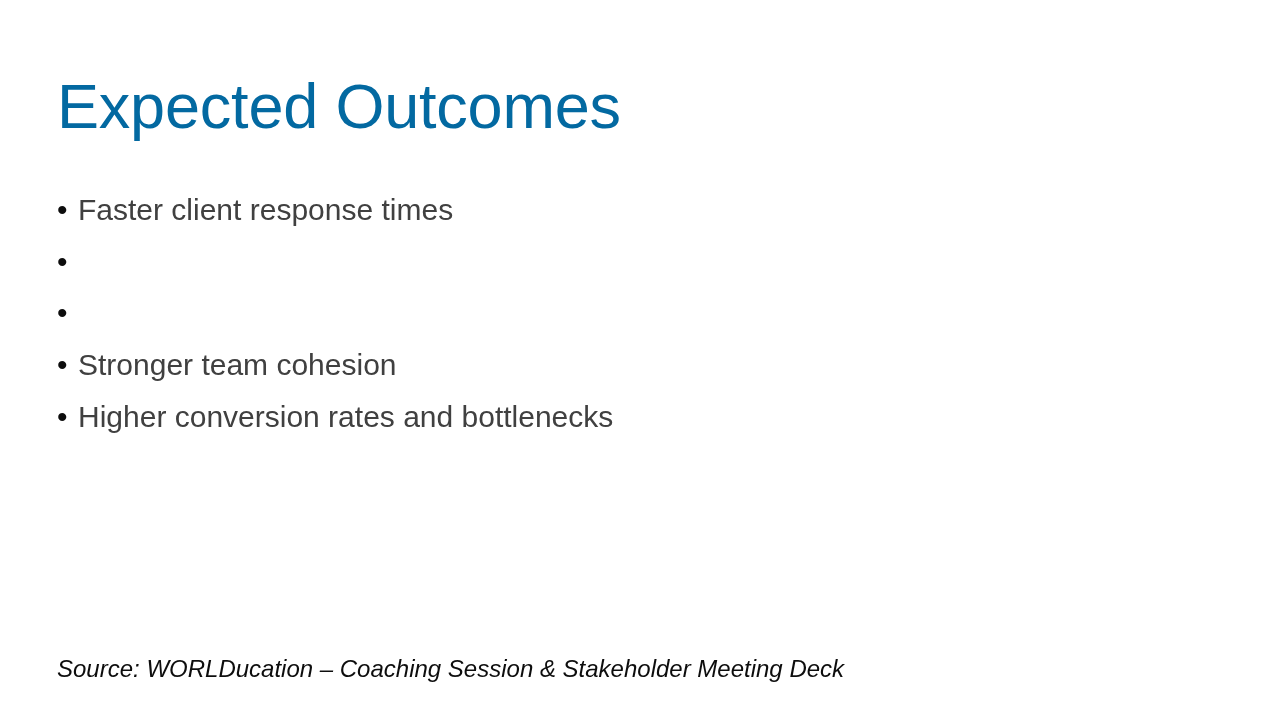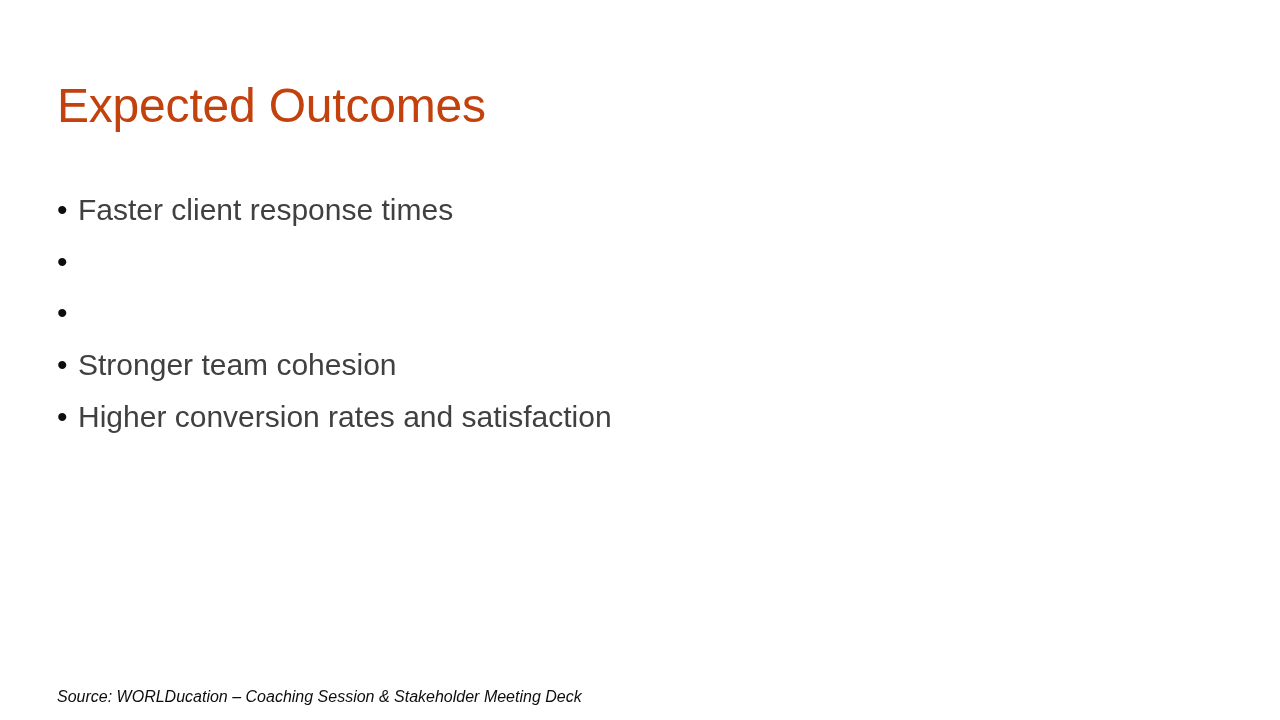--- a/index.html
+++ b/index.html
@@ -19,28 +19,28 @@
     width: 1280px;
     height: 720px;
     background: #ffffff;
     box-sizing: border-box;
   }
 
   
   #slide-title {
     position: absolute;
     left: 57px;
-    top: 48px;
+    top: 30px;
     width: 1160px;
     font-family: "Liberation Sans", "DejaVu Sans", sans-serif;
-    font-size: 48px;
+    font-size: 63px;
     font-weight: 400;
     line-height: 1.08;
     letter-spacing: -0.2px;
-    color: #c2410c;
+    color: #0369a1;
     white-space: nowrap;
   }
 
   
   #bullet-list {
     position: absolute;
     left: 57px;
     top: 184px;
     width: 1160px;
     list-style: none;
@@ -74,27 +74,26 @@
     line-height: 51.7px;
     color: #404040;
   }
 
   
   #source-note {
     position: absolute;
     left: 57px;
     top: 655px;
     font-family: "Liberation Sans", "DejaVu Sans", sans-serif;
-    font-size: 16px;
+    font-size: 24px;
     font-style: italic;
     font-weight: 400;
     line-height: 28px;
     color: #0d0d0d;
     white-space: nowrap;
-    margin-top: 28px;
   }
 </style>
 </head>
 <body>
 
 <div id="slide">
 
   <h1 id="slide-title">Expected Outcomes</h1>
 
   <ul id="bullet-list">
@@ -107,19 +106,19 @@
     </li>
     <li>
       <span class="bullet-marker">•</span>
     </li>
     <li>
       <span class="bullet-marker">•</span>
       <span class="bullet-text">Stronger team cohesion</span>
     </li>
     <li>
       <span class="bullet-marker">•</span>
-      <span class="bullet-text">Higher conversion rates and satisfaction</span>
+      <span class="bullet-text">Higher conversion rates and bottlenecks</span>
     </li>
   </ul>
 
   <div id="source-note">Source: WORLDucation – Coaching Session &amp; Stakeholder Meeting Deck</div>
 
 </div>
 
 </body></html>

